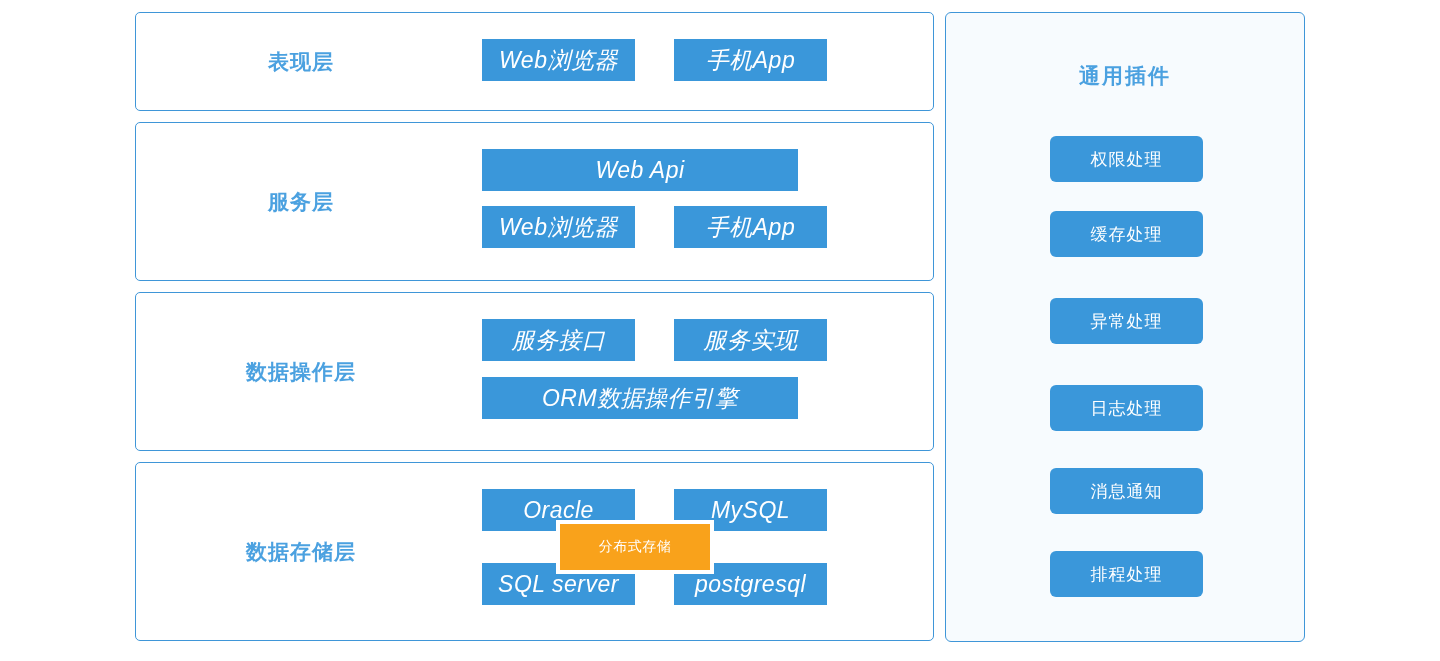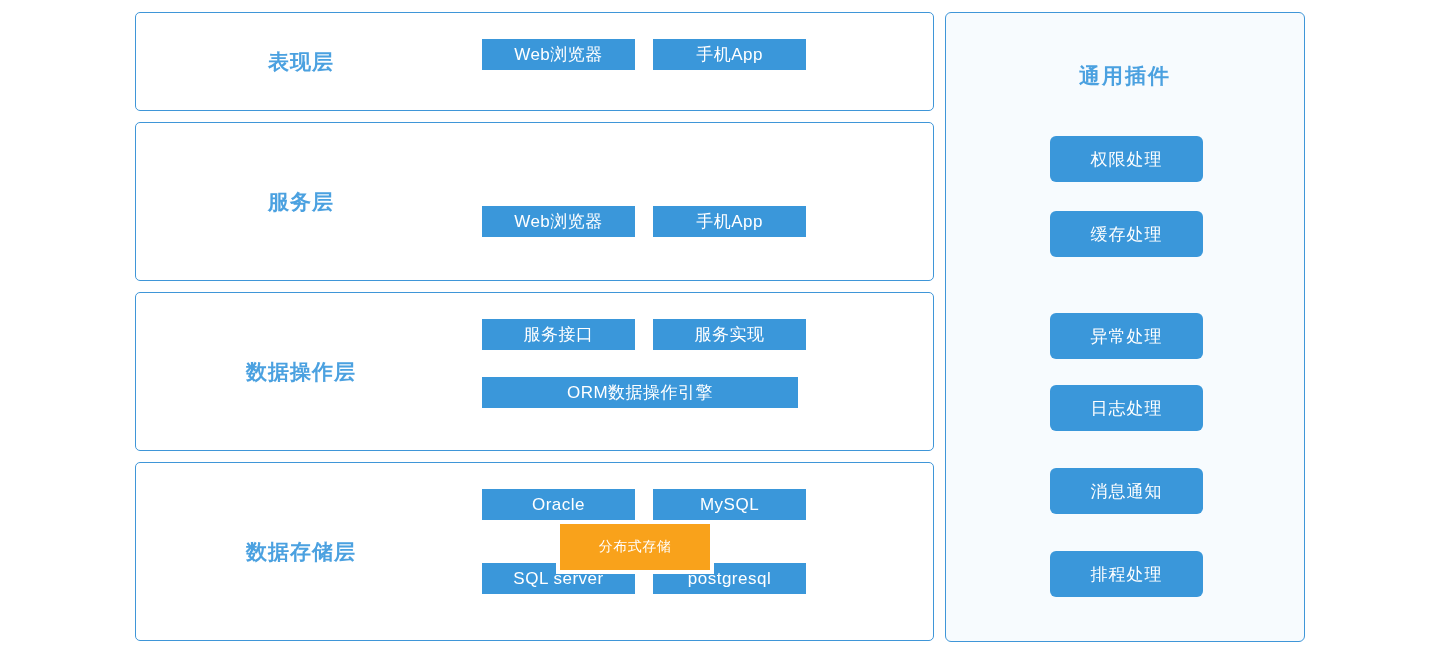--- a/index.html
+++ b/index.html
@@ -38,34 +38,35 @@
     margin: 0;
     text-align: center;
     font-size: 21px;
     font-weight: bold;
     color: #4ba1e0;
     letter-spacing: 1px;
   }
   
   .btn {
     position: absolute;
-    height: 31px;
+    height: 42px;
     background: #3a97da;
     color: #ffffff;
-    font-size: 17px;
+    font-size: 23px;
     display: flex;
     align-items: center;
     justify-content: center;
     letter-spacing: 0.5px;
     white-space: nowrap;
+    font-style: italic;
   }
   .btn.small { width: 153px; }
   .btn.wide  { width: 316px; }
   .col1 { left: 346px; }
-  .col2 { left: 517px; }
+  .col2 { left: 538px; }
   
   .overlay-btn {
     position: absolute;
     left: 420px;
     top: 57px;
     width: 158px;
     height: 54px;
     box-sizing: border-box;
     background: #f9a21b;
     border: 4px solid #ffffff;
@@ -110,38 +111,39 @@
     color: #ffffff;
     font-size: 17px;
     display: flex;
     align-items: center;
     justify-content: center;
     letter-spacing: 1px;
     border-radius: 6px;
   }
   .p1 { top: 123px; }
   .p2 { top: 198px; }
-  .p3 { top: 300px; }
+  .p3 { top: 285px; }
   .p4 { top: 372px; }
   .p5 { top: 455px; }
   .p6 { top: 538px; font-family: Liberation Mono, monospace; }
 </style>
 </head>
 <body>
 
 <div class="stage">
 
   <section class="layer-box l1">
     <h2 class="layer-title">表现层</h2>
     <div class="btn small col1" style="top:26px">Web浏览器</div>
     <div class="btn small col2" style="top:26px">手机App</div>
   </section>
 
   <section class="layer-box l2">
     <h2 class="layer-title">服务层</h2>
+    <div class="btn wide col1" style="top:26px">Web Api</div>
     <div class="btn small col1" style="top:83px">Web浏览器</div>
     <div class="btn small col2" style="top:83px">手机App</div>
   </section>
 
   <section class="layer-box l3">
     <h2 class="layer-title">数据操作层</h2>
     <div class="btn small col1" style="top:26px">服务接口</div>
     <div class="btn small col2" style="top:26px">服务实现</div>
     <div class="btn wide col1" style="top:84px">ORM数据操作引擎</div>
   </section>

